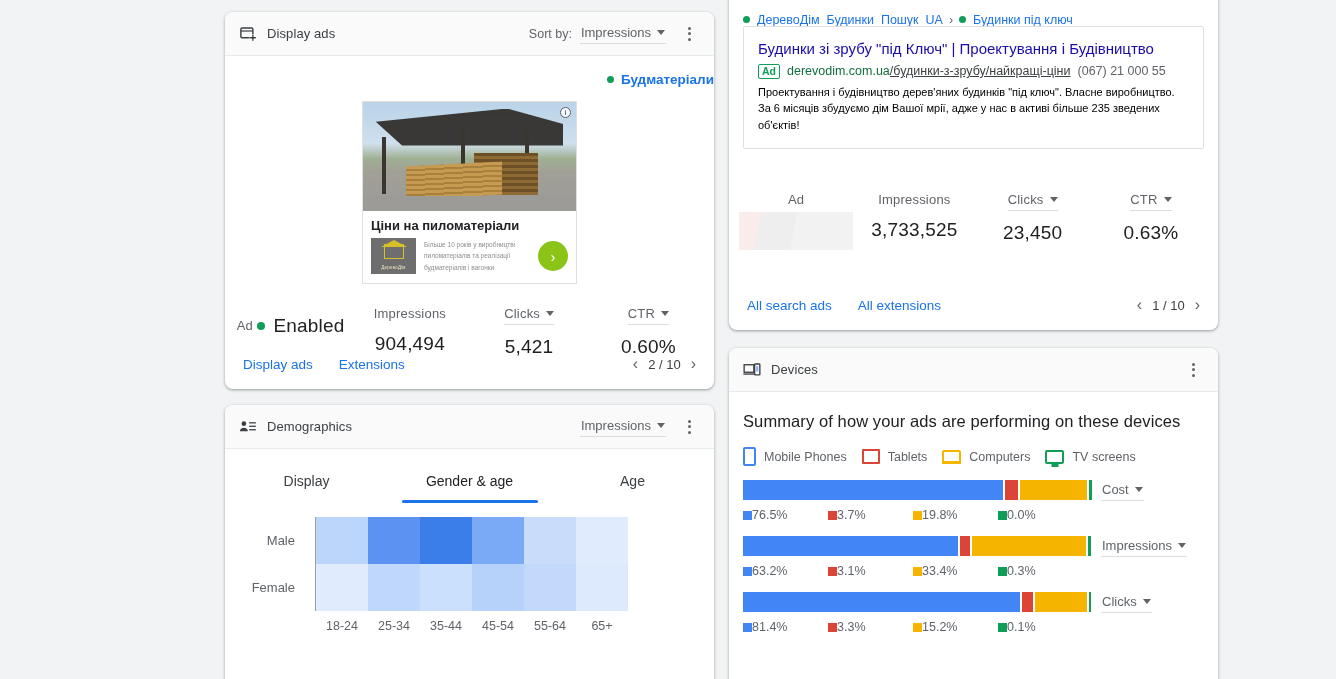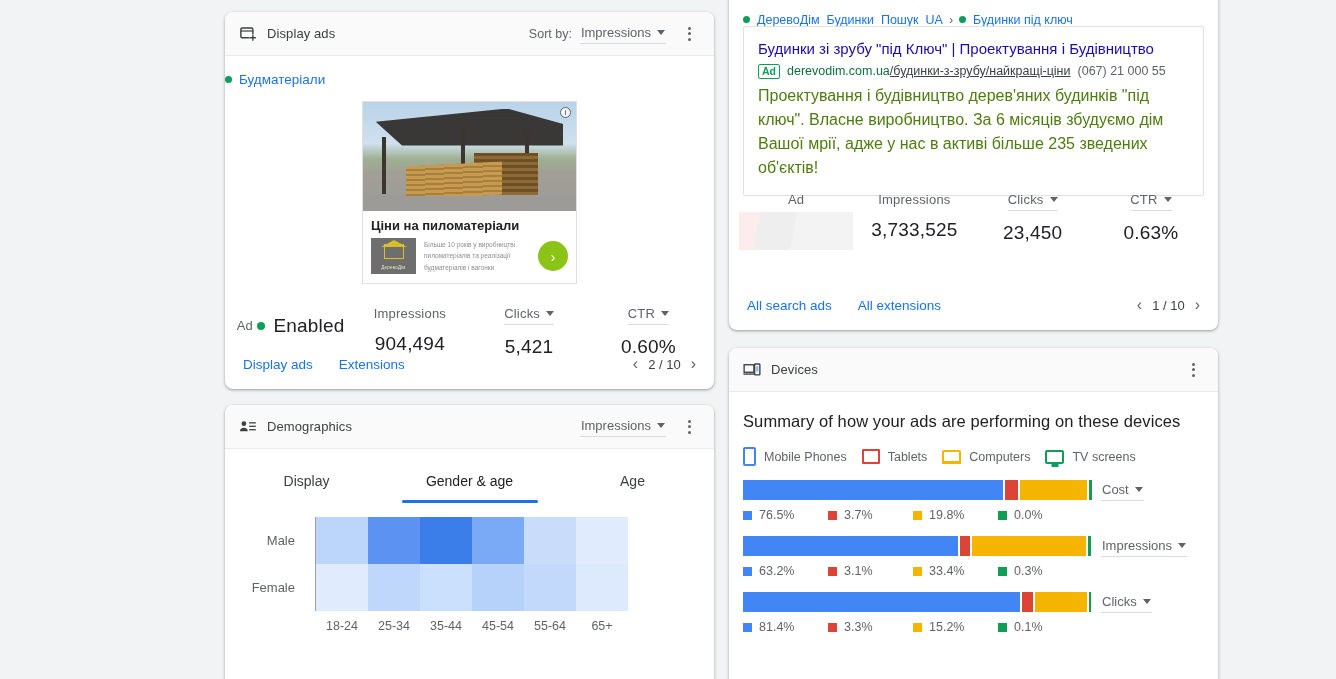--- a/index.html
+++ b/index.html
@@ -49,22 +49,22 @@
   .kebab {
     width: 22px; height: 22px; margin-left: 12px;
     display: flex; flex-direction: column; align-items: center;
     justify-content: center; gap: 2.5px; cursor: pointer;
   }
   .kebab i { width: 3px; height: 3px; border-radius: 50%; background: #5f6368; display: block; }
 
   
   #display-ads-card { left: 225px; top: 12px; width: 489px; height: 377px; }
   .dispad-label {
-    text-align: left; margin-top: 16px;
-    font-size: 13.5px; color: #1a73e8; font-weight: 400;
+    text-align: right; margin-top: 16px;
+    font-size: 13.5px; color: #1a73e8; font-weight: 700;
   }
   .dot { width: 7px; height: 7px; border-radius: 50%; display: inline-block;
          background: #0f9d58; margin-right: 7px; vertical-align: 1px; }
   .ad-creative {
     width: 215px; margin: 14px auto 0 auto;
     border: 1px solid #e0e0e0; background:#fff;
     position: relative;
   }
   .ad-photo {
     height: 109px; width: 100%;
@@ -193,21 +193,21 @@
   .ap-title { font-size: 15px; color: #1a0dab; line-height: 1.3; }
   .ap-urlrow { margin-top: 5px; font-size: 12.5px; display: flex; align-items: center; gap: 7px; flex-wrap: wrap; }
   .ap-badge {
     border: 1px solid #0f9d58; color: #0f9d58; border-radius: 2px;
     font-size: 10.5px; font-weight: bold; padding: 0px 3px; line-height: 13px;
   }
   .ap-url { color: #0f6e3e; }
   .ap-url .u-dom { color: #0f6e3e; }
   .ap-url .u-path { color: #3c4043; text-decoration: underline; }
   .ap-phone { color: #5f6368; }
-  .ap-desc { margin-top: 5px; font-size: 16px; color: #4d7c0f; line-height: 1.52; }
+  .ap-desc { margin-top: 5px; font-size: 11px; color: #000000; line-height: 1.52; }
 
   .sa-metrics { position: absolute; left: 8px; right: 8px; top: 208px; display: flex; }
   .redacted {
     width: 114px; height: 38px; margin: 4px auto 0 auto;
     background: linear-gradient(100deg,#fbeaea 0 18%,#ececec 18% 48%,#f1f1f1 48% 100%);
     opacity: .9;
   }
 
   
   #devices-card { left: 729px; top: 348px; width: 489px; height: 340px; }
@@ -226,21 +226,21 @@
   .dev-block { padding: 0 14px; margin-top: 14px; display: flex; align-items: flex-start; }
   .dev-left { width: 340px; }
   .stacked-bar { display: flex; height: 20px; width: 100%; }
   .seg { height: 100%; }
   .seg + .seg { margin-left: 2px; }
   .s-blue { background: #4285f4; }
   .s-red { background: #db4437; }
   .s-yellow { background: #f4b400; }
   .s-green { background: #0f9d58; }
   .dev-values { display: flex; margin-top: 8px; }
-  .dv { flex: 1 1 0; display: flex; align-items: center; gap: 7px; font-size: 12.5px; color: #5f6368; }
+  .dv { flex: 1 1 0; display: flex; align-items: center; font-size: 12.5px; color: #5f6368; }
   .dv-sw { width: 9px; height: 9px; display: inline-block; }
   .dev-right { margin-left: 18px; padding-top: 0px; }
 
   svg { display: block; }
 </style>
 </head>
 <body>
 
 <div class="stage">
 

